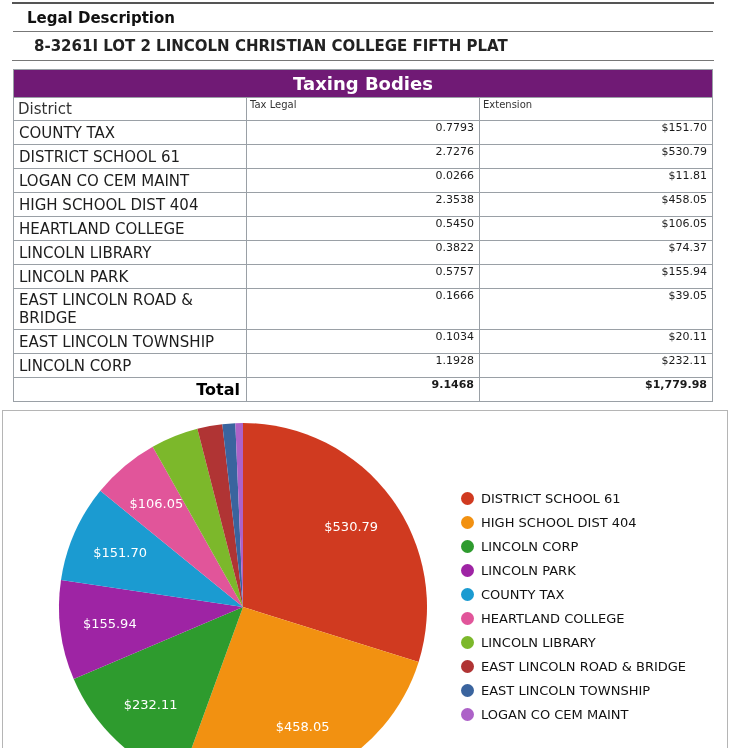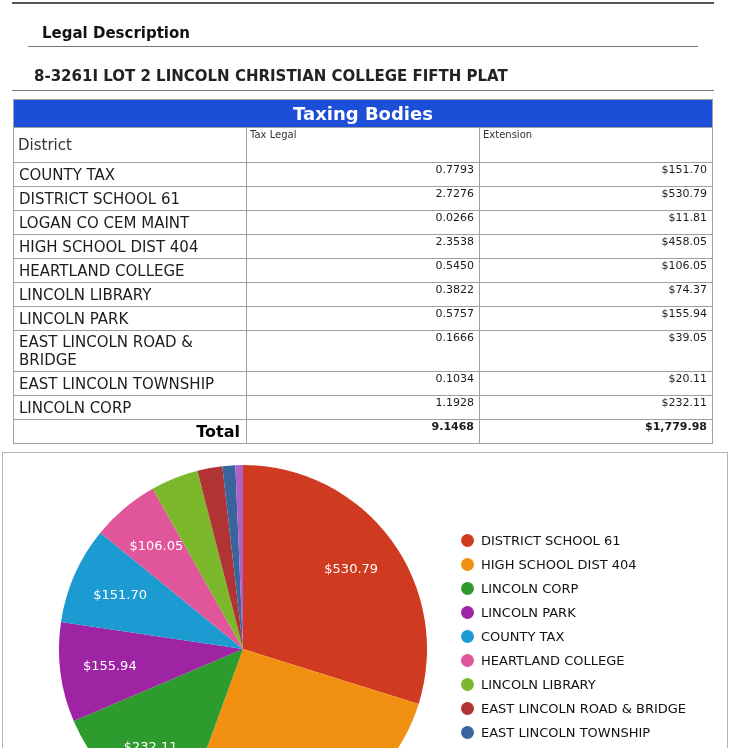--- a/index.html
+++ b/index.html
@@ -7,21 +7,21 @@
     width:730px;height:748px;overflow:hidden;
     font-family:"DejaVu Sans","Liberation Sans",sans-serif;
     color:#1a1a1a;
   }
   .page{width:730px;height:748px;position:relative;}
 
   
   .legal{margin:2px 16px 0 12px;border-top:2px solid #555;}
   .legal-title{
     font-size:15px;font-weight:bold;color:#111;
-    padding:4px 0 4px 14px;border-bottom:1px solid #777;margin:16px;
+    padding:4px 0 4px 14px;border-bottom:1px solid #777;margin:1px;
   }
   .legal-value{
     font-size:15px;color:#222;
     padding:4px 0 5px 22px;border-bottom:1px solid #777;font-weight:bold;
   }
 
   
   table.tax{
     width:700px;margin:8px 0 0 13px;
     border-collapse:collapse;table-layout:fixed;
@@ -30,21 +30,21 @@
   .title-row th{
     color:#ffffff;font-size:18px;font-weight:bold;
     text-align:center;padding:3px 0;
   }
   .col-district{width:520px;}
   .col-rate{width:80px;}
   .col-ext{width:100px;}
   .col-head th{
     font-weight:normal;text-align:left;vertical-align:bottom;
   }
-  .col-head th.h-district{font-size:15px;color:#333;padding:8px 4px;}
+  .col-head th.h-district{font-size:15px;color:#333;padding:2px 4px;}
   .col-head th.h-small{font-size:10px;color:#333;padding:1px 3px;vertical-align:top;}
   td.district{font-size:15px;color:#1d1d1d;padding:2px 5px;height:19px;}
   td.num{font-size:11px;text-align:right;padding:0 5px;vertical-align:top;}
   tfoot td.total-label{
     text-align:right;font-weight:bold;font-size:16px;padding:2px 6px;color:#000;
   }
   tfoot td.num{font-weight:bold;}
 
   
   .chart-box{
@@ -73,21 +73,21 @@
 <div class="page">
 
   <section class="legal">
     <h2 class="legal-title">Legal Description</h2>
     <div class="legal-value">8-3261I LOT 2 LINCOLN CHRISTIAN COLLEGE FIFTH PLAT</div>
   </section>
 
   <table class="tax">
     <thead>
       <tr class="title-row">
-        <th colspan="3" id="table-title" style="background: #1d4ed8;">Taxing Bodies</th>
+        <th colspan="3" id="table-title" style="background: #701a75;">Taxing Bodies</th>
       </tr>
       <tr class="col-head">
         <th class="col-district h-district">District</th>
         <th class="col-rate h-small">Tax Legal</th>
         <th class="col-ext h-small">Extension</th>
       </tr>
     </thead>
     <tbody id="tb-rows">
         <tr>
           <td class="district">COUNTY TAX</td>

